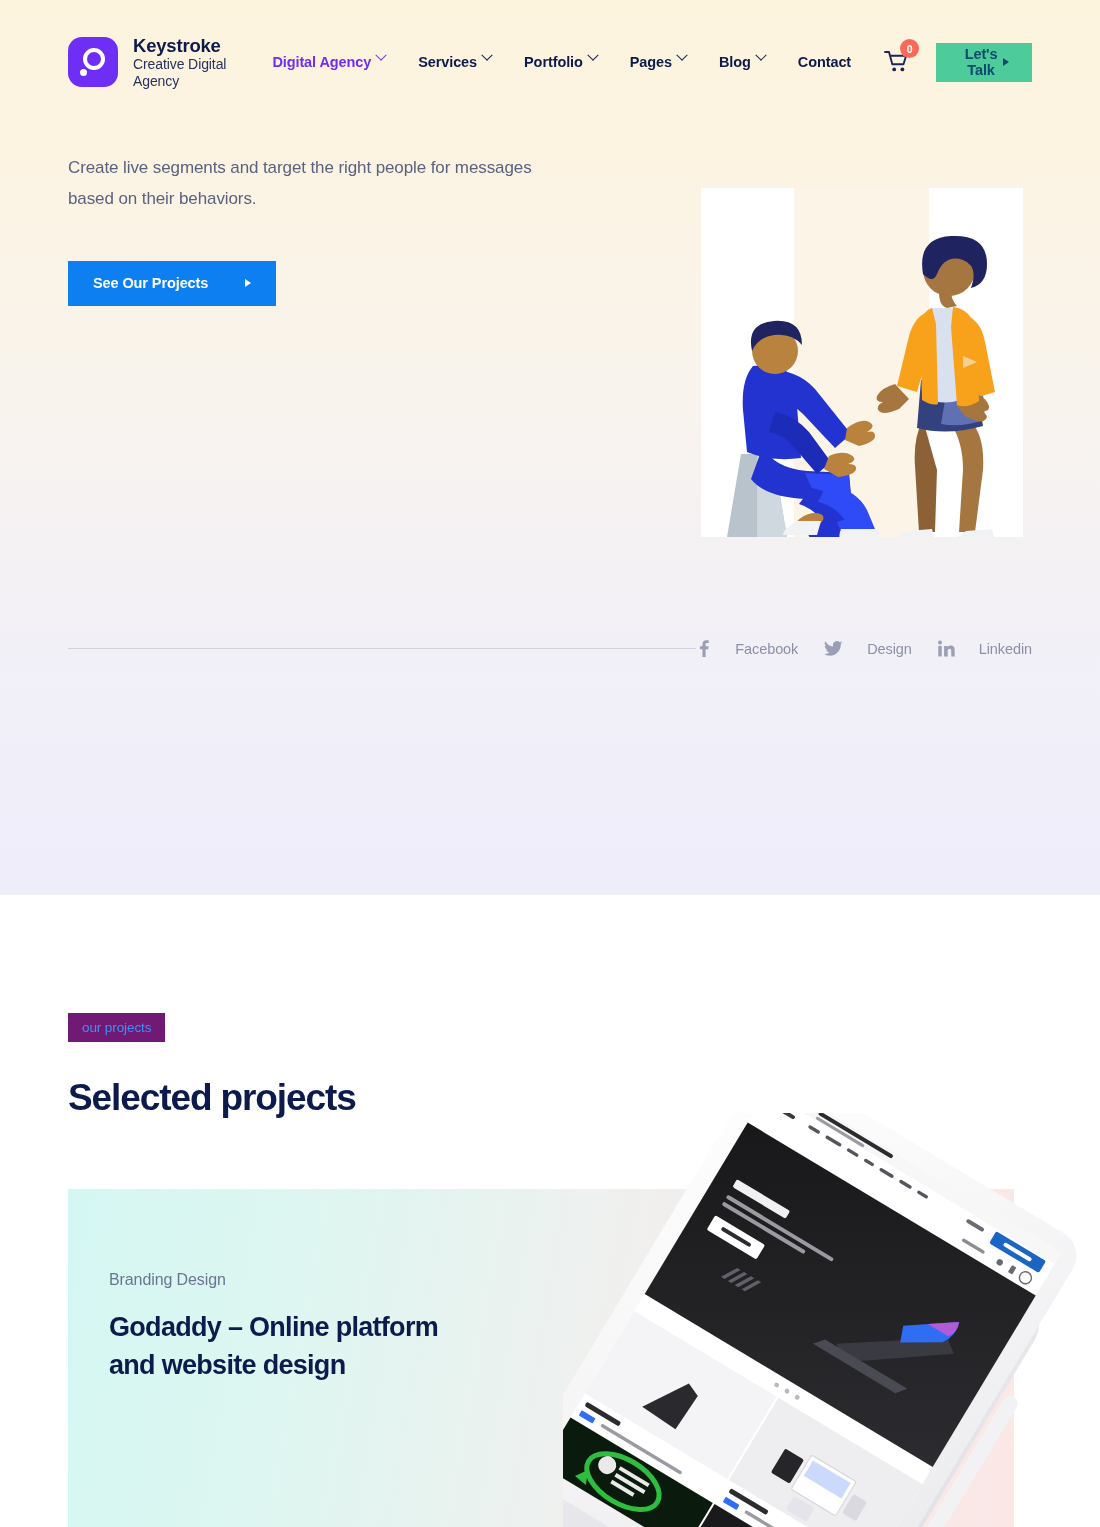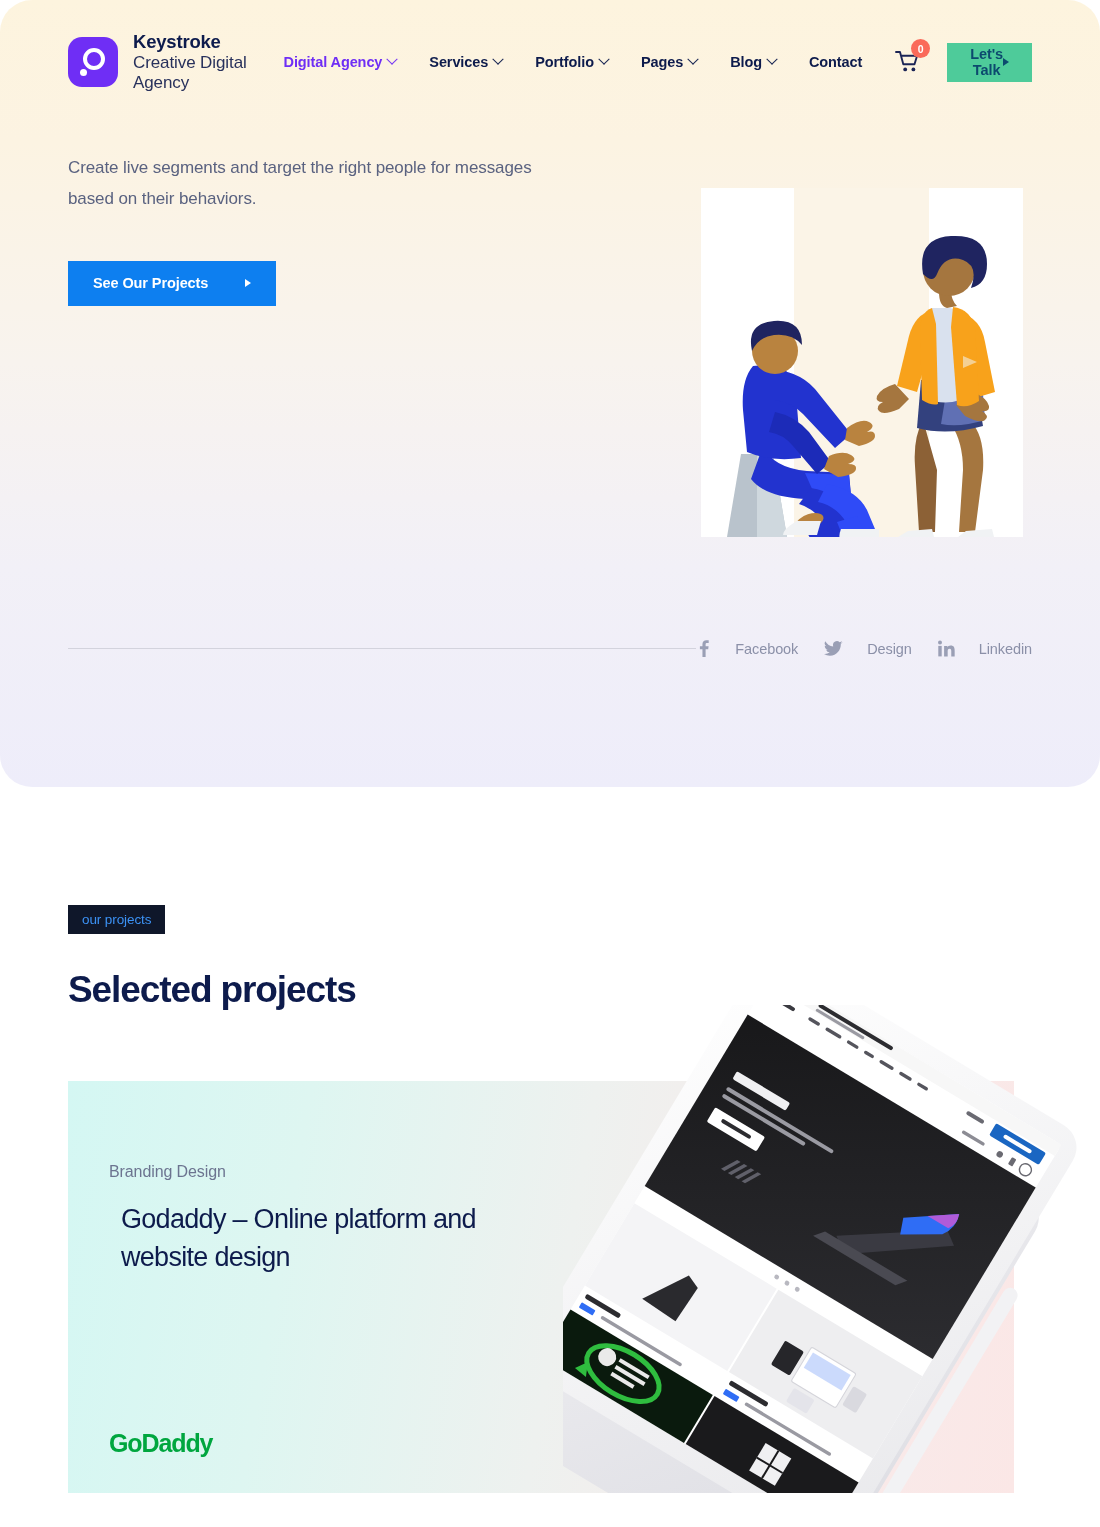--- a/index.html
+++ b/index.html
@@ -8,24 +8,23 @@
     font-family:"Liberation Sans", sans-serif;
     background:#ffffff;
     color:#0d1b4c;
     -webkit-font-smoothing:antialiased;
   }
   .page { width:1100px; position:relative; overflow:hidden; }
 
   
   .hero-wrap {
     position:relative;
-    height:787px;
+    height:895px;
     background:linear-gradient(180deg,#fdf4de 0%,#fcf3e2 18%,#f8f3ee 46%,#f2f0f7 72%,#eeedfa 100%);
     overflow:hidden;
-    border-radius:32px;
   }
 
   
   .header {
     position:relative; z-index:20;
     display:flex; align-items:center;
     padding:0 68px; height:124px;
   }
   .brand { display:flex; align-items:center; gap:15px; }
   .brand-logo {
@@ -38,25 +37,25 @@
     width:22px; height:22px; border-radius:50%;
     border:4px solid #ffffff; background:transparent;
     position:absolute; top:11px; left:15px;
   }
   .brand-logo .dot {
     width:7px; height:7px; border-radius:50%;
     background:#ffffff; position:absolute; bottom:11px; left:12px;
   }
   .brand-text { line-height:1.18; }
   .brand-name { font-size:18.5px; font-weight:bold; color:#0d1b4c; letter-spacing:-.2px; }
-  .brand-tag  { font-size:17px; color:#28315c; letter-spacing:-.1px; }
+  .brand-tag  { font-size:14px; color:#28315c; letter-spacing:-.1px; }
 
   .nav { display:flex; align-items:center; margin-left:22px; flex:1; }
   .nav-item {
-    display:flex; align-items:center; gap:6px;
+    display:flex; align-items:flex-start; gap:6px;
     font-size:14.5px; font-weight:bold; color:#0d1b4c;
     margin-right:33px; cursor:pointer; white-space:nowrap;
     letter-spacing:-.1px;
   }
   .nav-item.active { color:#6f2ef5; }
   .caret {
     width:8px; height:8px; border-right:1.8px solid currentColor;
     border-bottom:1.8px solid currentColor;
     transform:rotate(45deg) translate(-2px,-2px);
     display:inline-block; flex-shrink:0; opacity:.95;
@@ -114,42 +113,42 @@
   }
   .divider { height:1px; background:#d3d3dd; width:653px; }
   .socials { margin-left:auto; display:flex; align-items:center; gap:26px; }
   .social { display:flex; align-items:center; gap:24px; cursor:pointer; }
   .social span { font-size:14.5px; color:#8b90a8; letter-spacing:-.1px; }
   .social svg { fill:#9a9fb5; display:block; }
 
   
   .projects { padding:118px 68px 0; position:relative; }
   .badge {
-    display:inline-block; background:#0f172a; color:#3c92f5;
+    display:inline-block; background:#701a75; color:#3c92f5;
     font-size:13.5px; padding:7px 14px; letter-spacing:-.1px;
   }
   .sec-title {
     font-size:37px; font-weight:bold; color:#0d1b4c;
     letter-spacing:-1.1px; margin-top:35px;
   }
 
   .card-area { position:relative; margin-top:62px; height:420px; }
   .p-card {
     position:absolute; left:0; top:8px;
     width:946px; height:414px;
     background:linear-gradient(100deg,#d4f7f3 0%,#def6f1 24%,#eef1ef 52%,#f7ebeb 76%,#fbe7e6 100%);
   }
   .p-cat {
     position:absolute; left:41px; top:82px;
     font-size:16px; color:#6c7490; letter-spacing:-.1px;
   }
   .p-title {
     position:absolute; left:41px; top:120px; width:360px;
-    font-size:27px; font-weight:normal; line-height:1.4;
-    color:#0d1b4c; letter-spacing:-.7px;margin-left:12px;
+    font-size:27px; font-weight:bold; line-height:1.4;
+    color:#0d1b4c; letter-spacing:-.7px;
   }
   .p-logo {
     position:absolute; left:41px; bottom:37px;
     font-size:25px; font-weight:bold; color:#00a63f;
     letter-spacing:-1.1px;
   }
   .mock { position:absolute; left:495px; top:-68px; width:545px; height:545px; }
 </style>
 </head>
 <body>

